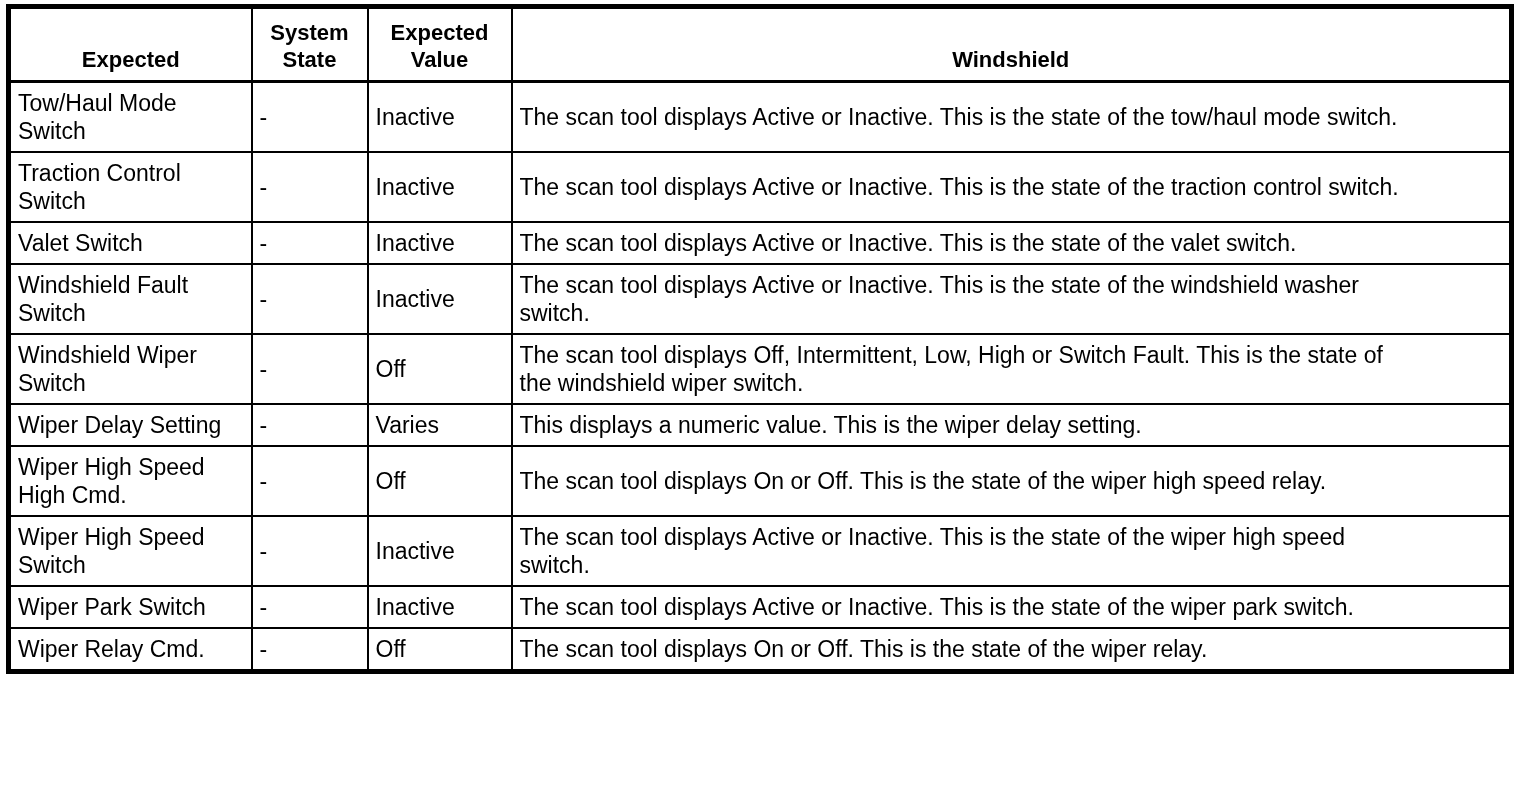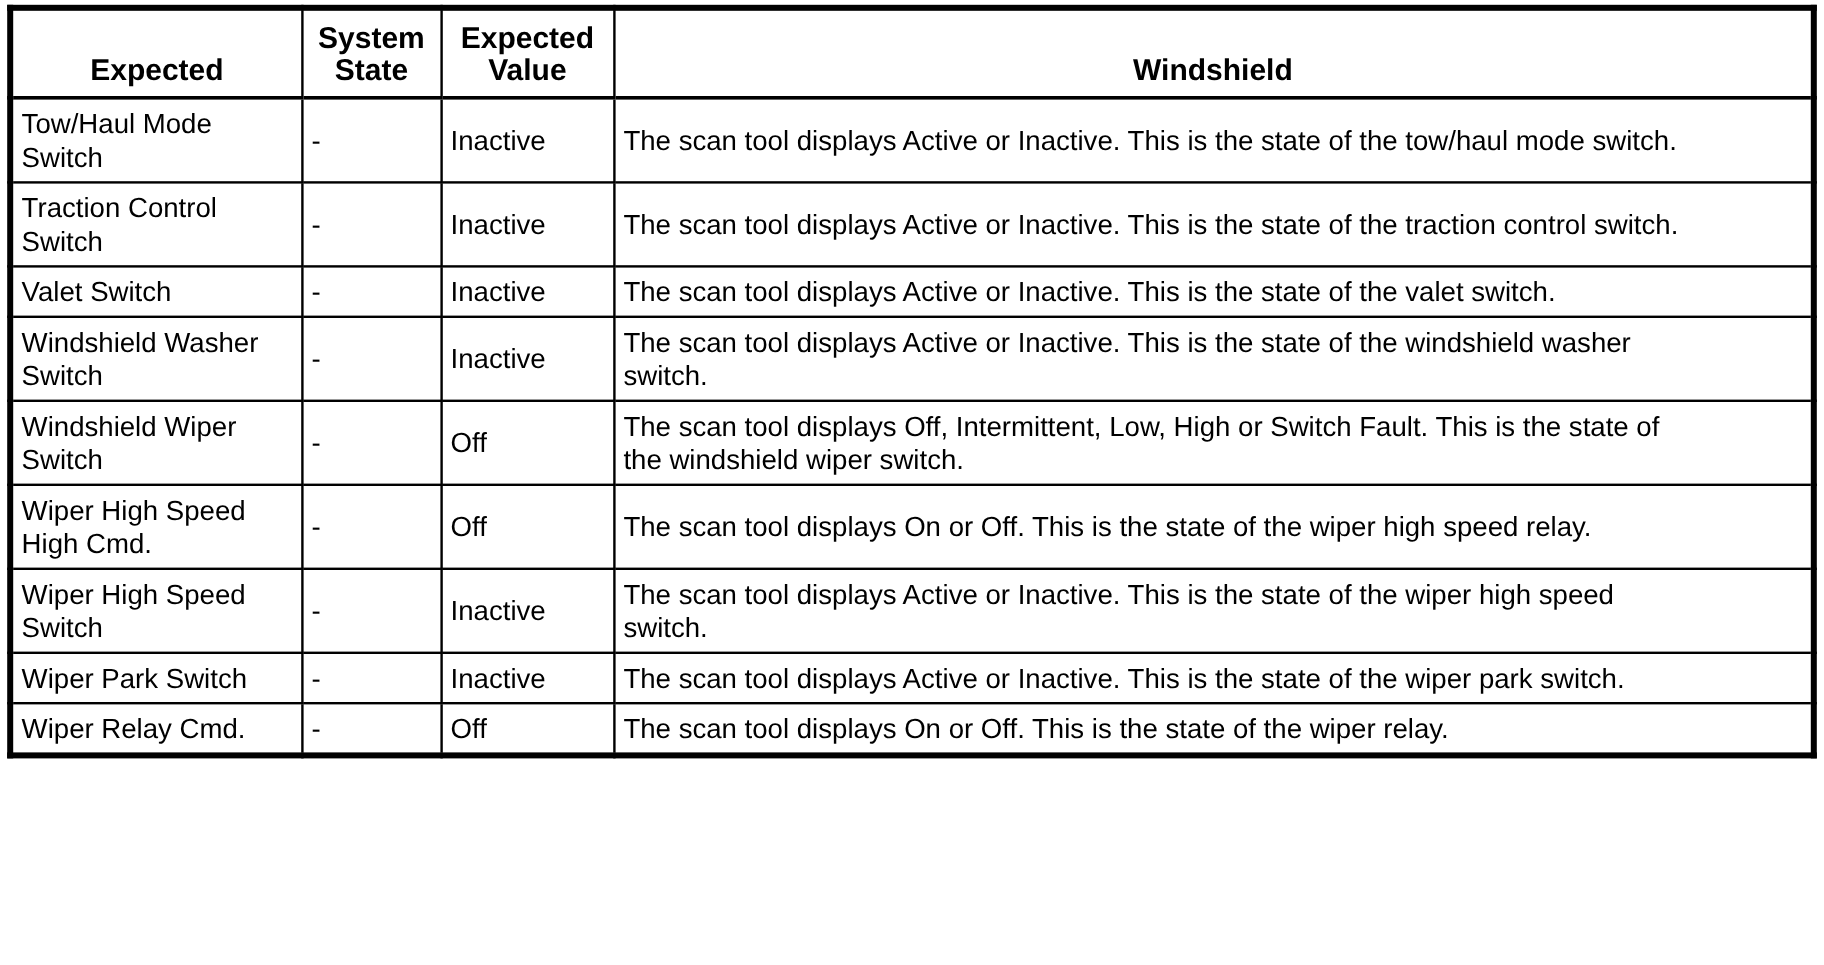--- a/index.html
+++ b/index.html
@@ -23,21 +23,21 @@
     border: 5px solid #000000;
   }
   table.params th,
   table.params td {
     border: 2px solid #000000;
     overflow: hidden;
   }
   table.params thead th {
     border-bottom: 3px solid #000000;
     font-weight: bold;
-    font-size: 25px;
+    font-size: 22px;
     line-height: 27px;
     text-align: center;
     vertical-align: bottom;
     padding: 4px 4px 7px 4px;
     height: 60px;
   }
   table.params td {
     font-size: 23px;
     line-height: 28px;
     vertical-align: middle;
@@ -89,30 +89,36 @@
     <td><span>Inactive</span></td>
     <td><span class="def-text">The scan tool displays Active or Inactive. This is the state of the traction control switch.</span></td>
   </tr>
         <tr>
     <td><span class="param-text">Valet Switch</span></td>
     <td><span>-</span></td>
     <td><span>Inactive</span></td>
     <td><span class="def-text">The scan tool displays Active or Inactive. This is the state of the valet switch.</span></td>
   </tr>
         <tr>
-    <td><span class="param-text">Windshield Washer Switch</span></td>
+    <td><span class="param-text">Windshield Fault Switch</span></td>
     <td><span>-</span></td>
     <td><span>Inactive</span></td>
     <td><span class="def-text">The scan tool displays Active or Inactive. This is the state of the windshield washer switch.</span></td>
   </tr>
         <tr>
     <td><span class="param-text">Windshield Wiper Switch</span></td>
     <td><span>-</span></td>
     <td><span>Off</span></td>
     <td><span class="def-text">The scan tool displays Off, Intermittent, Low, High or Switch Fault. This is the state of the windshield wiper switch.</span></td>
+  </tr>
+        <tr>
+    <td><span class="param-text">Wiper Delay Setting</span></td>
+    <td><span>-</span></td>
+    <td><span>Varies</span></td>
+    <td><span class="def-text">This displays a numeric value. This is the wiper delay setting.</span></td>
   </tr>
         <tr>
     <td><span class="param-text">Wiper High Speed High Cmd.</span></td>
     <td><span>-</span></td>
     <td><span>Off</span></td>
     <td><span class="def-text">The scan tool displays On or Off. This is the state of the wiper high speed relay.</span></td>
   </tr>
         <tr>
     <td><span class="param-text">Wiper High Speed Switch</span></td>
     <td><span>-</span></td>

